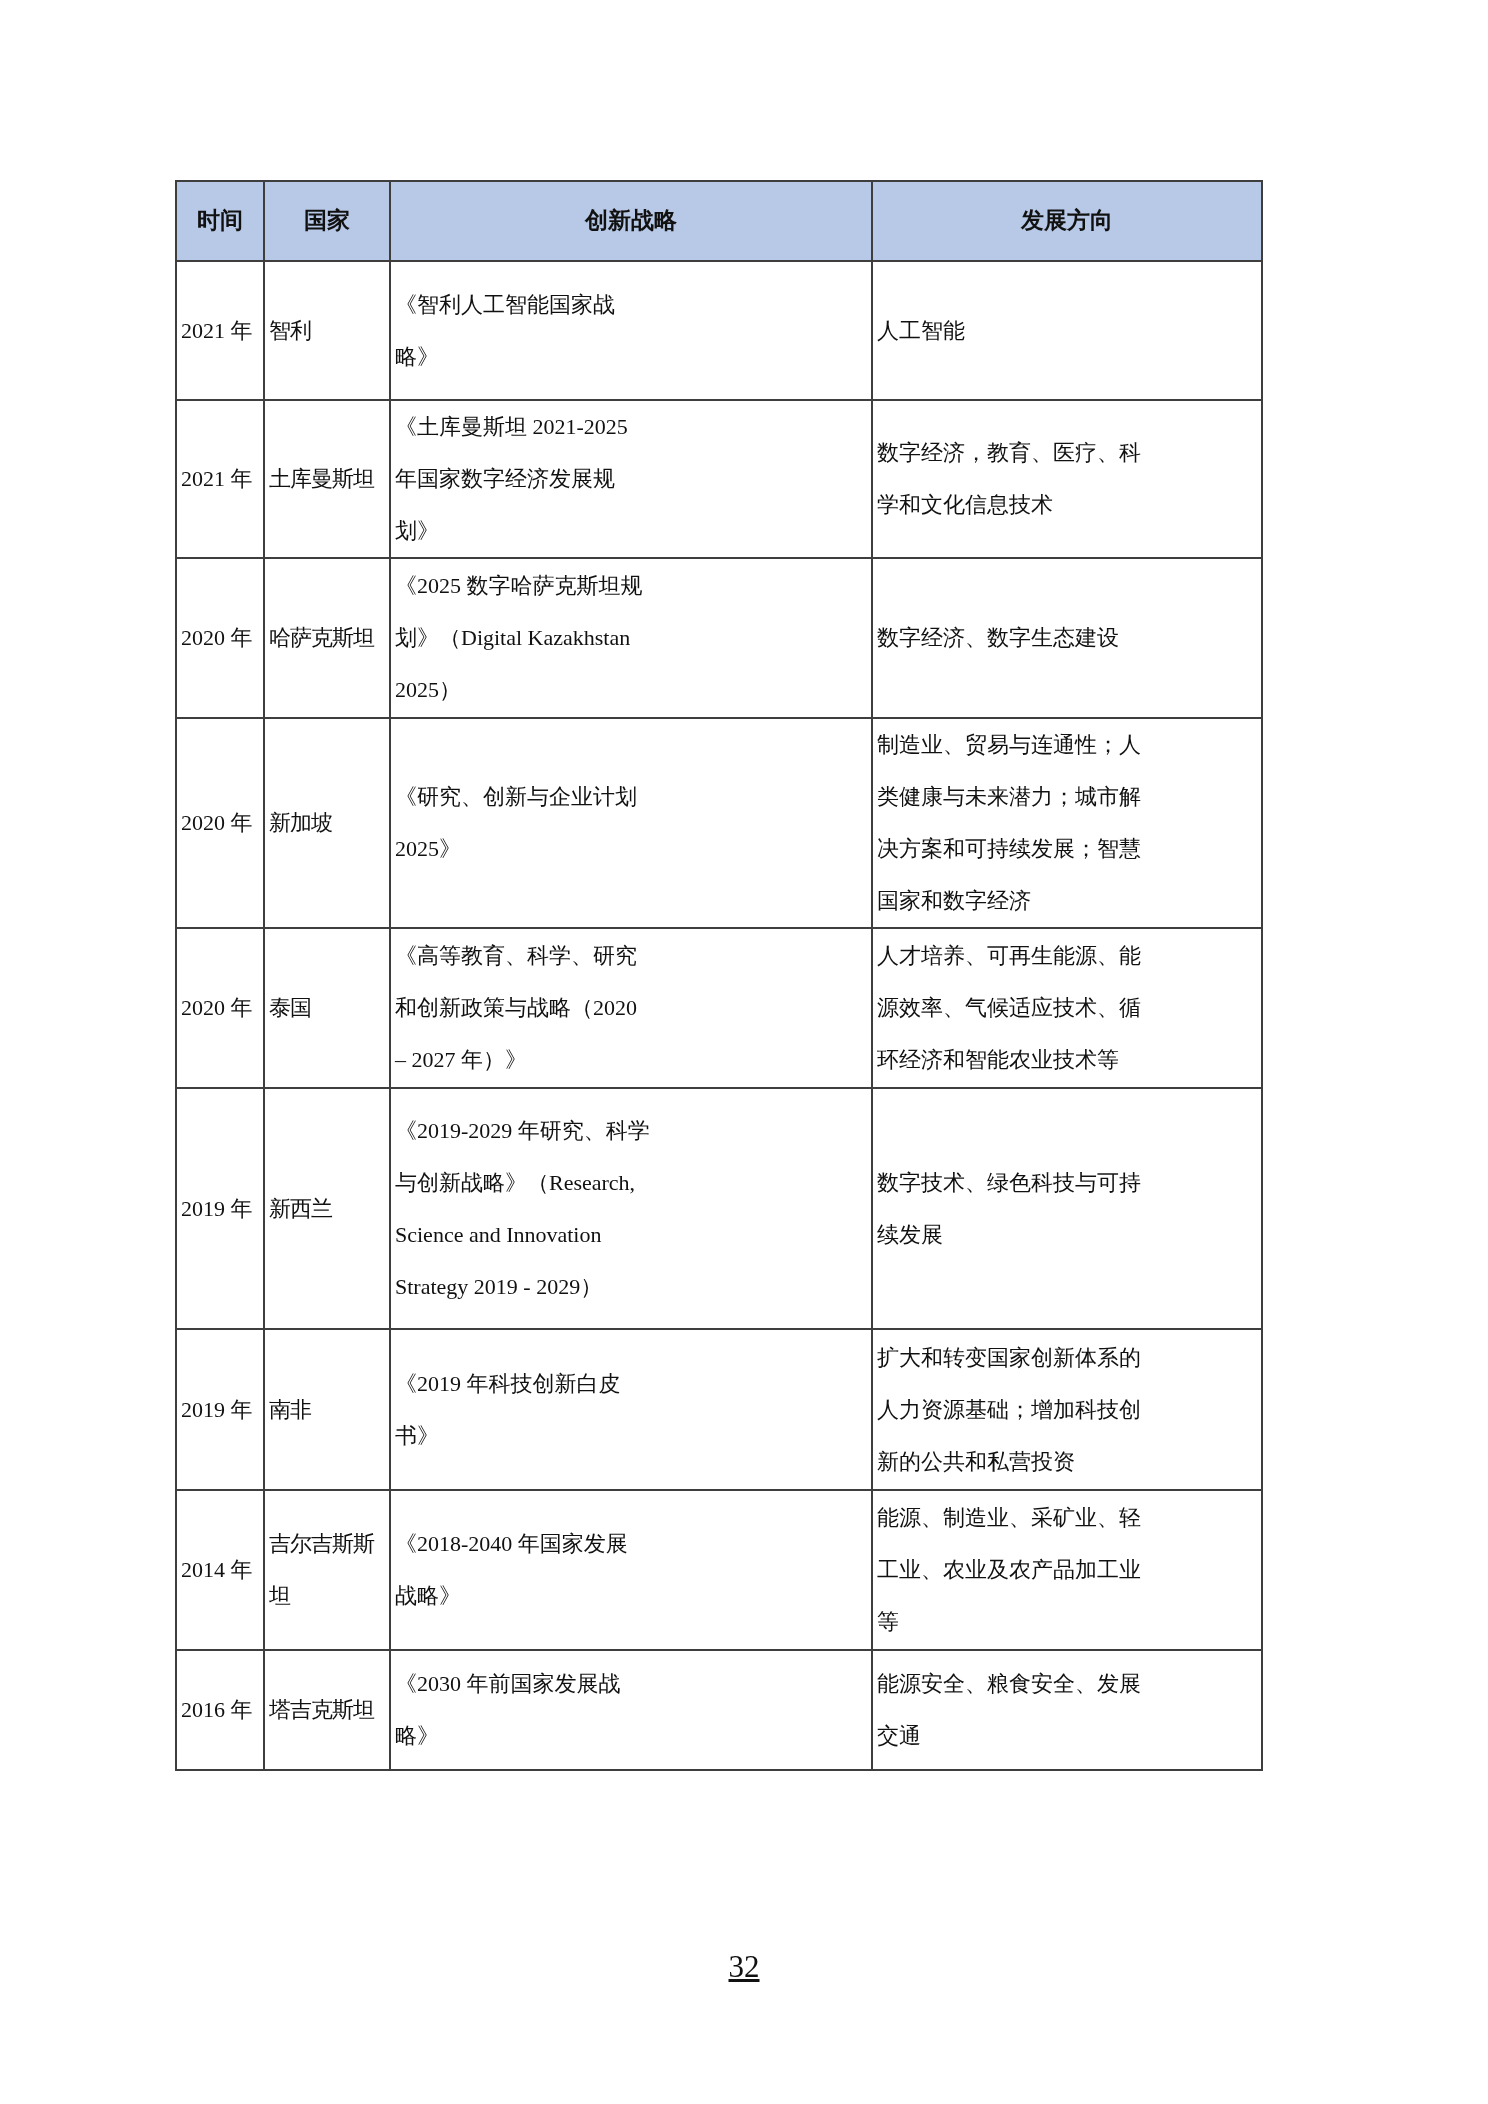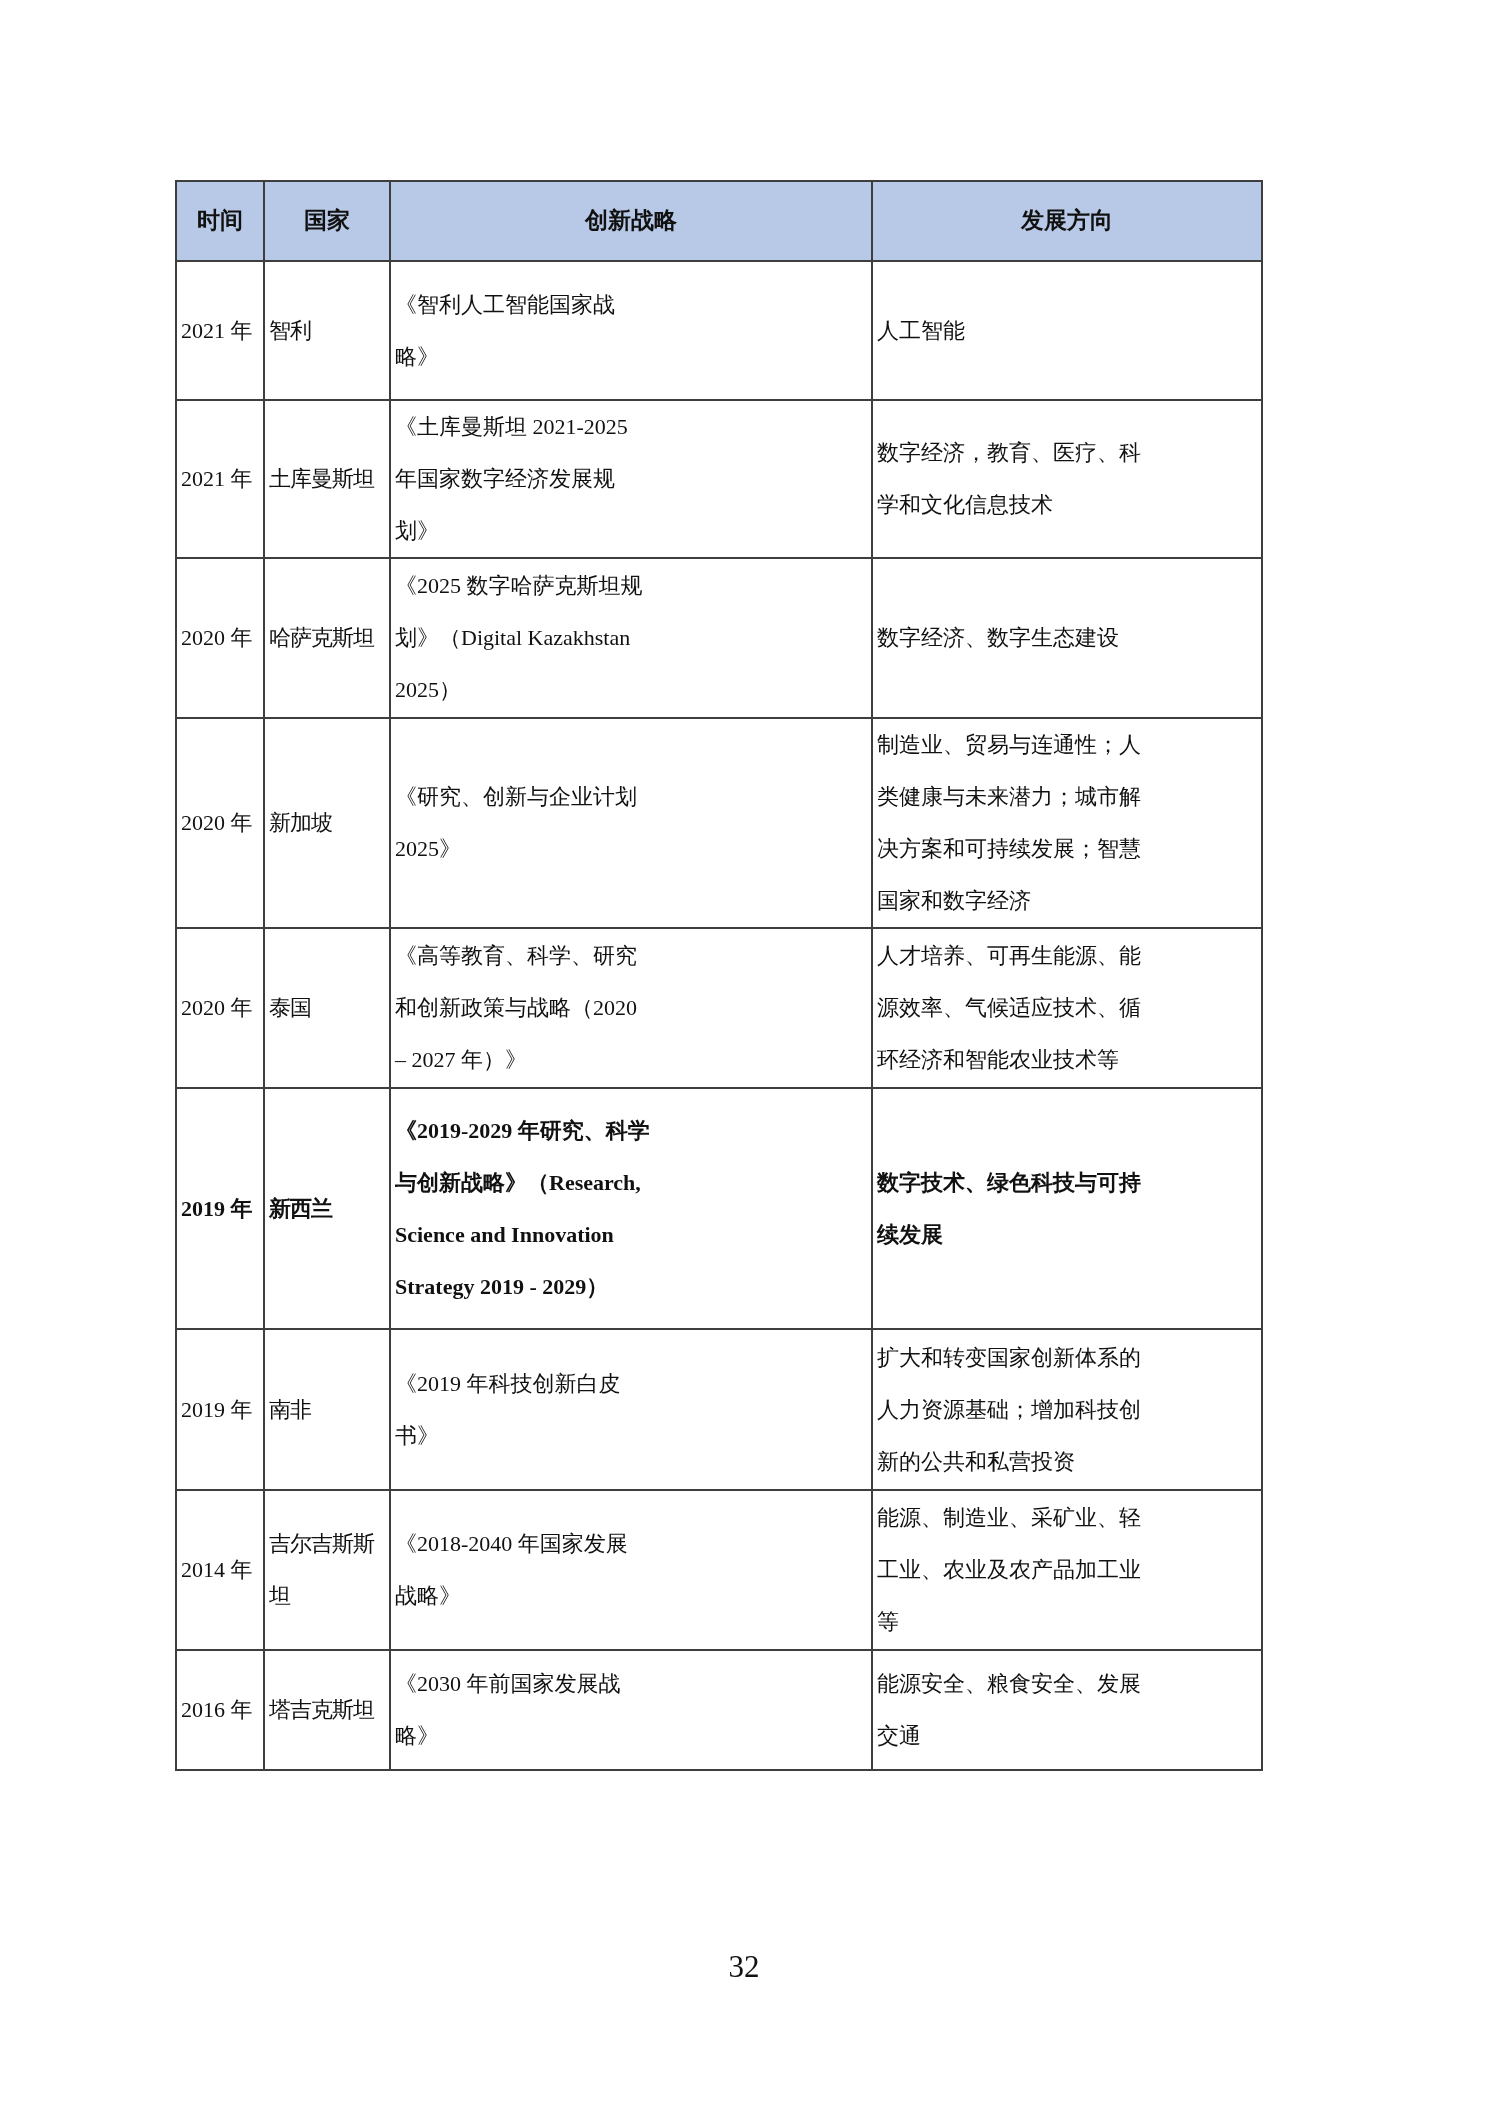--- a/index.html
+++ b/index.html
@@ -20,27 +20,27 @@
   .doc-table th{
     background:var(--header-bg,#b7c9e6);
     font-weight:bold;height:78px;line-height:1.3;font-size:23px;
   }
   .cell-country{font-size:21px;letter-spacing:-1px;padding:0;}
   .row-0 td{height:137px;}
   .row-1 td{height:153px;margin-left:44px;}
   .row-2 td{height:158px;}
   .row-3 td{height:207px;}
   .row-4 td{height:158px;}
-  .row-5 td{height:239px;font-weight:bold;}
+  .row-5 td{height:239px;}
   .row-6 td{height:159px;}
   .row-7 td{height:158px;}
   .row-8 td{height:118px;}
   .page-number{
     position:absolute;top:1948px;left:0;width:100%;
-    text-align:center;font-size:31px;line-height:1.2;
+    text-align:center;font-size:31px;line-height:1.2;text-decoration:underline;
   }
 </style>
 </head>
 <body>
 
 <table class="doc-table">
   <colgroup>
     <col style="width:88px">
       <col style="width:126px">
       <col style="width:482px">

